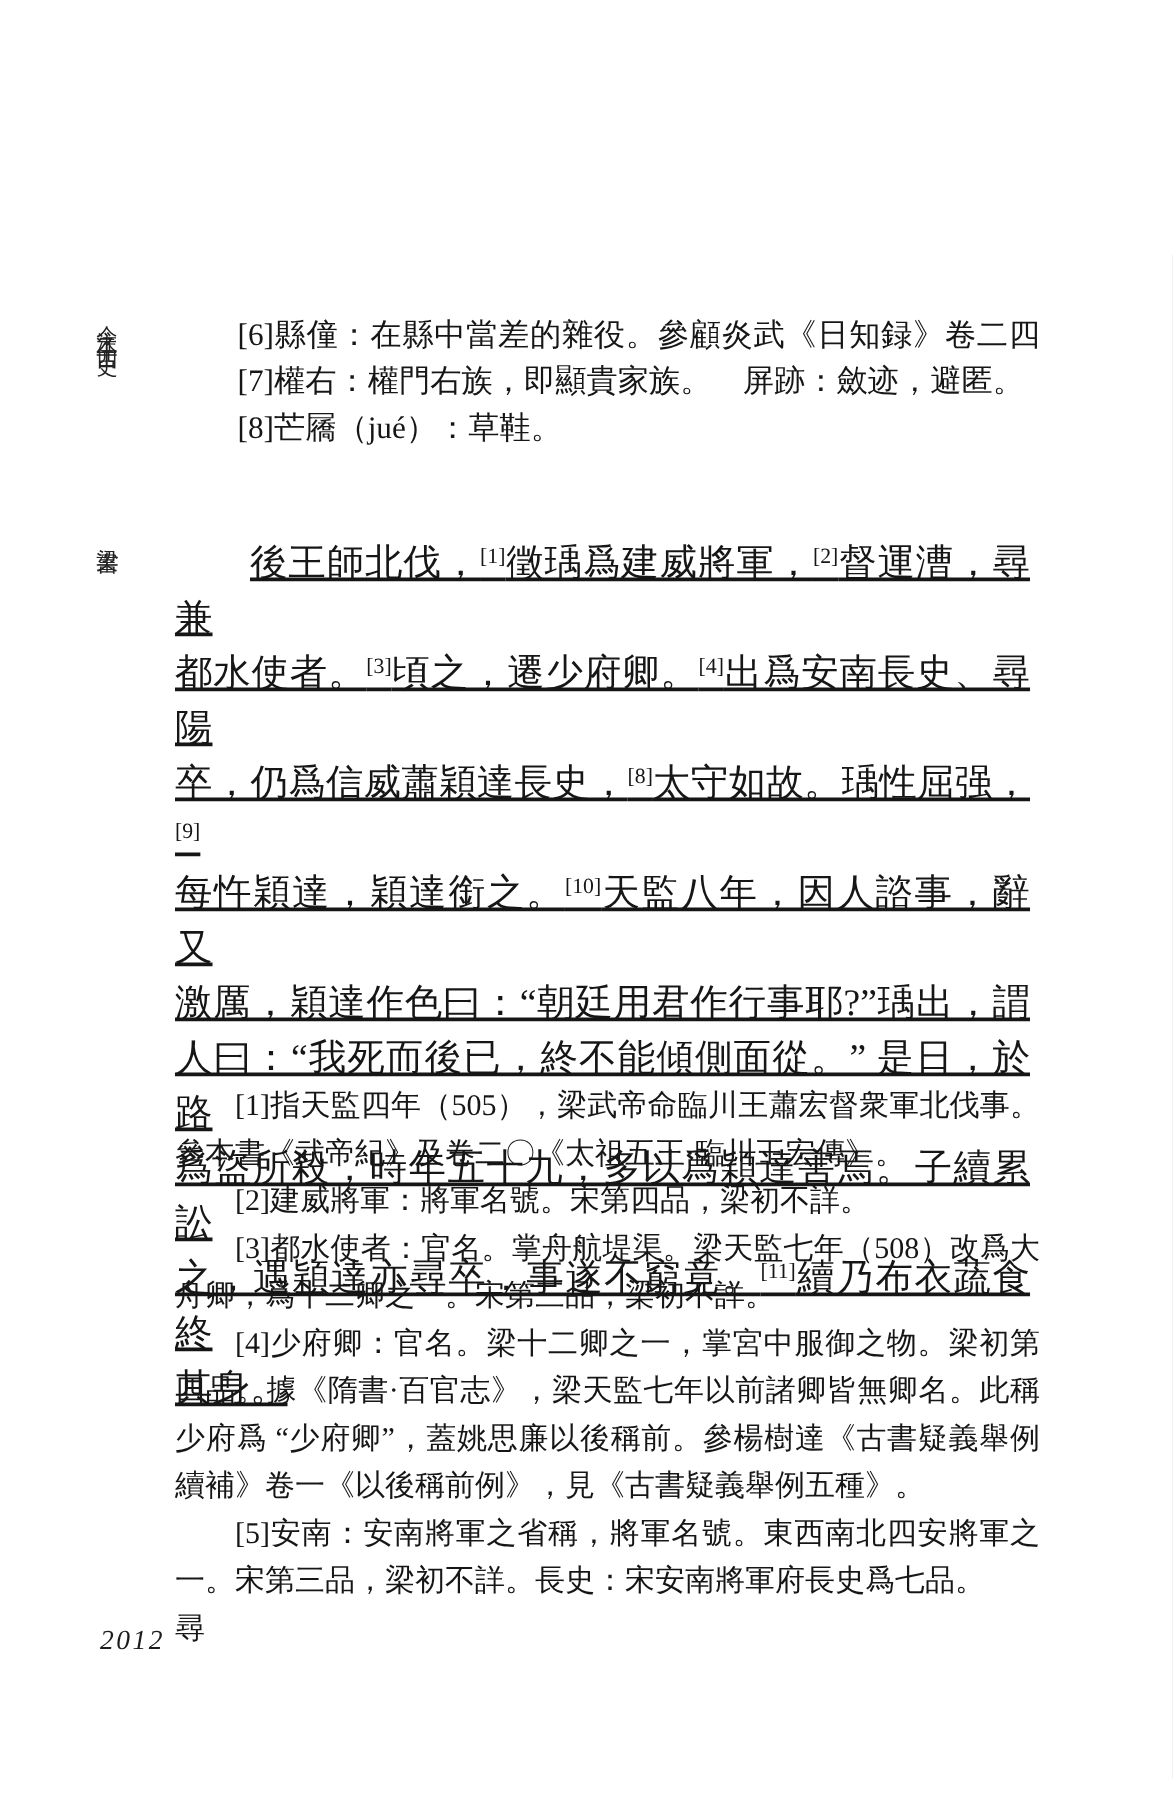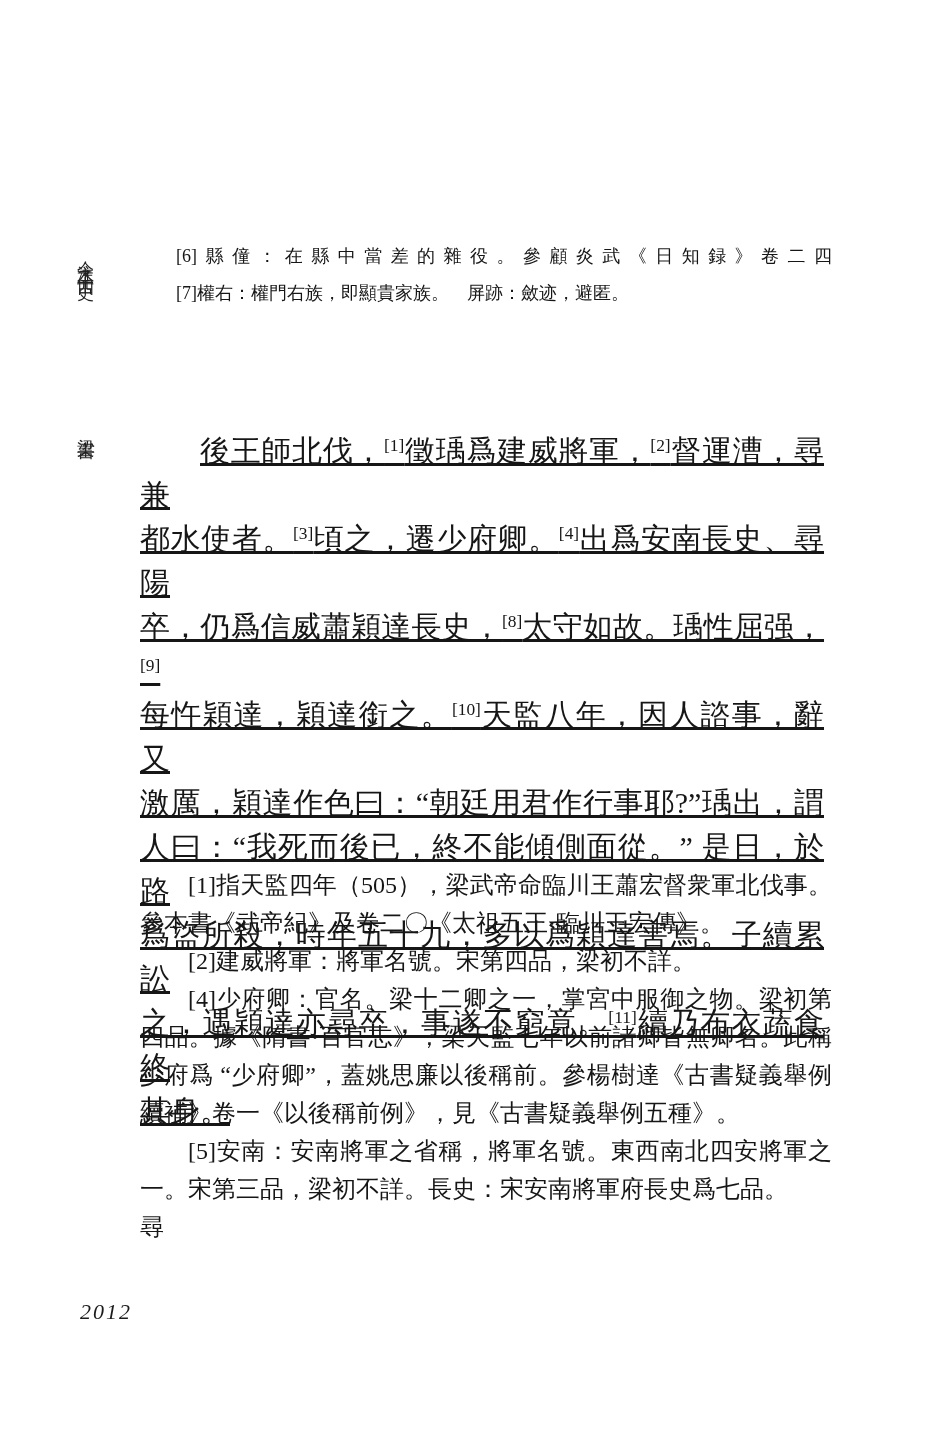--- a/index.html
+++ b/index.html
@@ -19,21 +19,21 @@
     text-orientation:upright;
     font-size:17px;
     letter-spacing:4px;
     color:#222;
   }
   #series-title { left:74px; top:247px; }
   #book-title   { left:74px; top:424px; font-size:18px; letter-spacing:3px; }
 
   
   .block { position:absolute; }
-  #top-notes  { left:140px; top:238px; width:692px; font-size:18px; line-height:37px; }
+  #top-notes  { left:140px; top:250px; width:692px; font-size:25px; line-height:37px; }
   #main-text  { left:140px; top:429px; width:684px; font-size:30px; line-height:44px;text-decoration:underline; }
   #footnotes  { left:140px; top:866px; width:692px; font-size:24px; line-height:38px; }
 
   .line { white-space:normal; }
   .line.first { text-indent:2em; }
   .line.just { text-align:justify; text-align-last:justify; }
   sup.fn-marker {
     font-size:0.58em;
     line-height:0;
     vertical-align:0.55em;
@@ -57,20 +57,23 @@
 
   <div id="book-title" class="side-vert">梁書</div>
 
   <div id="top-notes" class="block">
       <div class="note-block">
         <div class="line first just">[6]縣僮：在縣中當差的雜役。參顧炎武《日知録》卷二四</div>
       </div>
       <div class="note-block">
         <div class="line first">[7]權右：權門右族，即顯貴家族。　屏跡：斂迹，避匿。</div>
       </div>
+      <div class="note-block">
+        <div class="line first">[8]芒屩（jué）：草鞋。</div>
+      </div>
     </div>
 
   <div id="main-text" class="block">
       <div class="line first just">後王師北伐，<sup class="fn-marker">[1]</sup>徵瑀爲建威將軍，<sup class="fn-marker">[2]</sup>督運漕，尋兼</div>
       <div class="line just">都水使者。<sup class="fn-marker">[3]</sup>頃之，遷少府卿。<sup class="fn-marker">[4]</sup>出爲安南長史、尋陽</div>
       <div class="line just">卒，仍爲信威蕭穎達長史，<sup class="fn-marker">[8]</sup>太守如故。瑀性屈强，<sup class="fn-marker">[9]</sup></div>
       <div class="line just">每忤穎達，穎達銜之。<sup class="fn-marker">[10]</sup>天監八年，因人諮事，辭又</div>
       <div class="line just">激厲，穎達作色曰：“朝廷用君作行事耶?”瑀出，謂</div>
       <div class="line just">人曰：“我死而後已，終不能傾側面從。” 是日，於路</div>
       <div class="line just">爲盜所殺，時年五十九，多以爲穎達害焉。子續累訟</div>
@@ -80,20 +83,24 @@
 
   <div id="footnotes" class="block">
       <div class="note-block">
         <div class="line first just">[1]指天監四年（505），梁武帝命臨川王蕭宏督衆軍北伐事。</div>
         <div class="line">參本書《武帝紀》及卷二〇《太祖五王·臨川王宏傳》。</div>
       </div>
       <div class="note-block">
         <div class="line first">[2]建威將軍：將軍名號。宋第四品，梁初不詳。</div>
       </div>
       <div class="note-block">
+        <div class="line first just">[3]都水使者：官名。掌舟航堤渠。梁天監七年（508）改爲大</div>
+        <div class="line">舟卿，爲十二卿之一。宋第三品，梁初不詳。</div>
+      </div>
+      <div class="note-block">
         <div class="line first just">[4]少府卿：官名。梁十二卿之一，掌宮中服御之物。梁初第</div>
         <div class="line just">四品。據《隋書·百官志》，梁天監七年以前諸卿皆無卿名。此稱</div>
         <div class="line just">少府爲 “少府卿”，蓋姚思廉以後稱前。參楊樹達《古書疑義舉例</div>
         <div class="line">續補》卷一《以後稱前例》，見《古書疑義舉例五種》。</div>
       </div>
       <div class="note-block">
         <div class="line first just">[5]安南：安南將軍之省稱，將軍名號。東西南北四安將軍之</div>
         <div class="line">一。宋第三品，梁初不詳。長史：宋安南將軍府長史爲七品。　尋</div>
       </div>
     </div>

